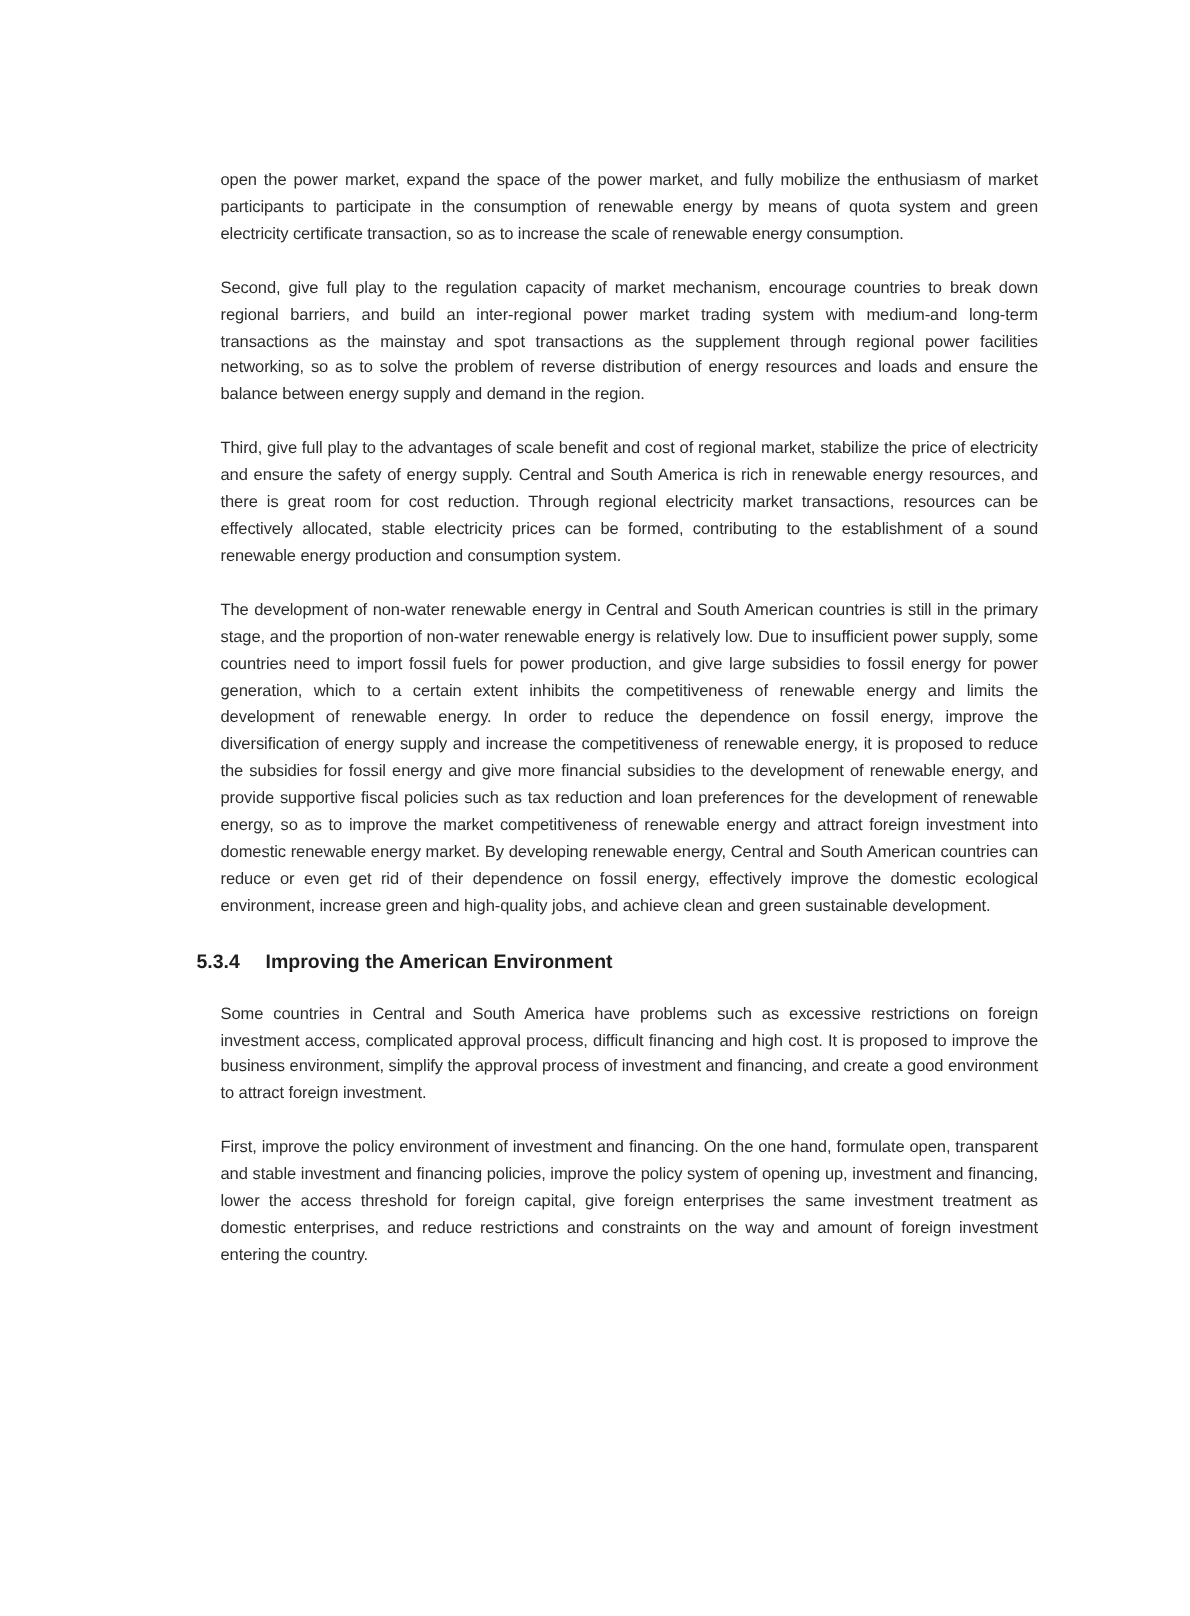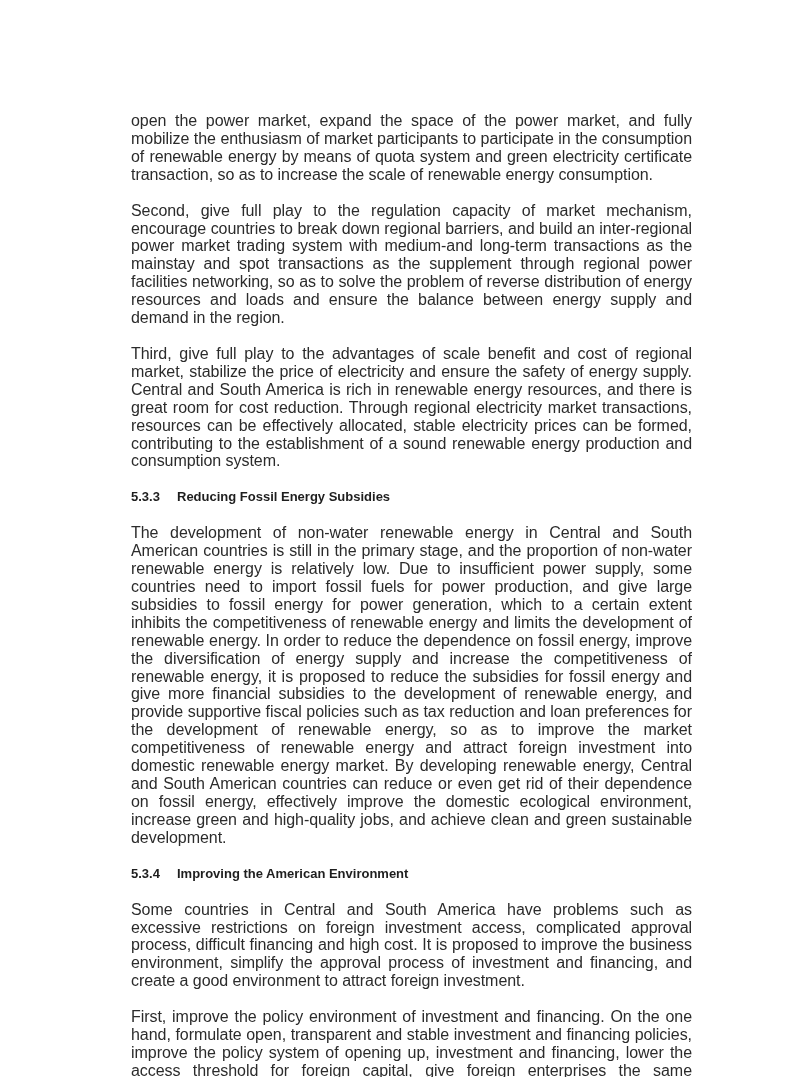--- a/index.html
+++ b/index.html
@@ -15,24 +15,24 @@
     }
     .page {
       position: absolute;
       left: 131px;
       top: 112px;
       width: 561px;
       font-family: "Liberation Sans", sans-serif;
       color: #2b2b2b;
     }
     .para {
-      font-size: 16px;
+      font-size: 11px;
       line-height: 17.9px;
       text-align: justify;
-      margin: 0 0 18px 0;
+      margin: 0 0 18px 16px;
       letter-spacing: -0.05px;
     }
     .heading {
       font-size: 13px;
       font-weight: bold;
       color: #1e1e1e;
       margin: 0 0 18px 0;
       line-height: 18px;
       white-space: pre;
     }
@@ -42,19 +42,18 @@
     }
   </style>
 </head>
 <body>
 
 <div class="page">
   <p class="para">open the power market, expand the space of the power market, and fully mobilize the enthusiasm of market participants to participate in the consumption of renewable energy by means of quota system and green electricity certificate transaction, so as to increase the scale of renewable energy consumption.</p>
   <p class="para">Second, give full play to the regulation capacity of market mechanism, encourage countries to break down regional barriers, and build an inter-regional power market trading system with medium-and long-term transactions as the mainstay and spot transactions as the supplement through regional power facilities networking, so as to solve the problem of reverse distribution of energy resources and loads and ensure the balance between energy supply and demand in the region.</p>
   <p class="para">Third, give full play to the advantages of scale benefit and cost of regional market, stabilize the price of electricity and ensure the safety of energy supply. Central and South America is rich in renewable energy resources, and there is great room for cost reduction. Through regional electricity market transactions, resources can be effectively allocated, stable electricity prices can be formed, contributing to the establishment of a sound renewable energy production and consumption system.</p>
 
-  <h3 class="heading"><span class="num">5.3.3</span><span>Reducing Fossil Energy Subsidies</span></h3>
   <p class="para">The development of non-water renewable energy in Central and South American countries is still in the primary stage, and the proportion of non-water renewable energy is relatively low. Due to insufficient power supply, some countries need to import fossil fuels for power production, and give large subsidies to fossil energy for power generation, which to a certain extent inhibits the competitiveness of renewable energy and limits the development of renewable energy. In order to reduce the dependence on fossil energy, improve the diversification of energy supply and increase the competitiveness of renewable energy, it is proposed to reduce the subsidies for fossil energy and give more financial subsidies to the development of renewable energy, and provide supportive fiscal policies such as tax reduction and loan preferences for the development of renewable energy, so as to improve the market competitiveness of renewable energy and attract foreign investment into domestic renewable energy market. By developing renewable energy, Central and South American countries can reduce or even get rid of their dependence on fossil energy, effectively improve the domestic ecological environment, increase green and high-quality jobs, and achieve clean and green sustainable development.</p>
 
   <h3 class="heading"><span class="num">5.3.4</span><span>Improving the American Environment</span></h3>
   <p class="para">Some countries in Central and South America have problems such as excessive restrictions on foreign investment access, complicated approval process, difficult financing and high cost. It is proposed to improve the business environment, simplify the approval process of investment and financing, and create a good environment to attract foreign investment.</p>
   <p class="para">First, improve the policy environment of investment and financing. On the one hand, formulate open, transparent and stable investment and financing policies, improve the policy system of opening up, investment and financing, lower the access threshold for foreign capital, give foreign enterprises the same investment treatment as domestic enterprises, and reduce restrictions and constraints on the way and amount of foreign investment entering the country.</p>
 </div>
 
 </body></html>

